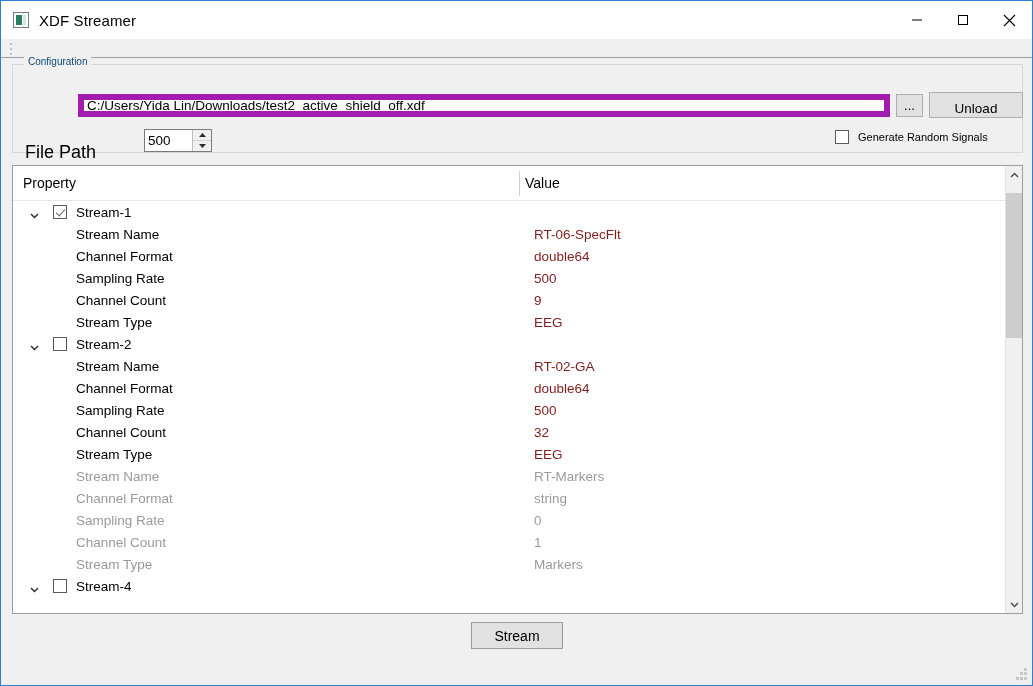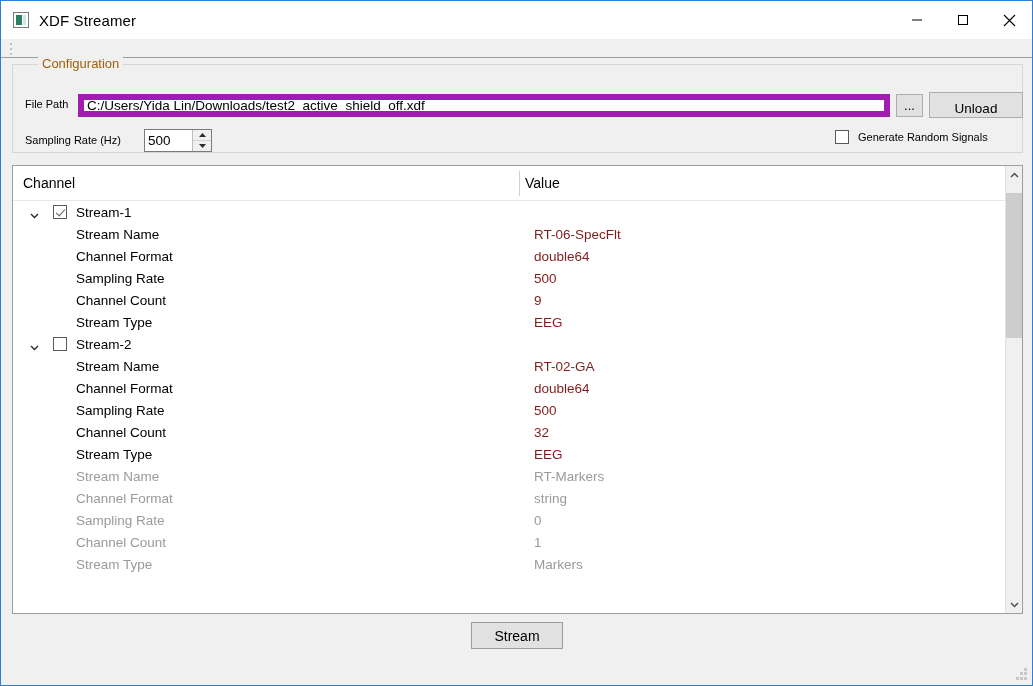--- a/index.html
+++ b/index.html
@@ -99,31 +99,32 @@
   
   #config-group {
     position: absolute;
     left: 11px; top: 63px;
     width: 1011px; height: 89px;
     border: 1px solid #d6d6d6;
     background: #f0f0f0;
   }
   #config-legend {
     position: absolute;
-    left: 25px; top: -9px;
+    left: 11px; top: -9px;
     background: #f0f0f0;
     padding: 0 4px;
-    font-size: 13px;
-    color: #a16207;
+    font-size: 10px;
+    color: #0c4a6e;
   }
 
   .lbl {
-    font-size: 11px;
+    font-size: 18px;
     color: #000000;
     white-space: nowrap;
+    margin-top: 44px;
   }
 
   #filepath-label { position: absolute; left: 12px; top: 33px; }
 
   #filepath-input {
     position: absolute;
     left: 65px; top: 29px;
     width: 812px; height: 23px;
     border: 6px solid #a21caf;
     background: #ffffff;
@@ -409,21 +410,21 @@
     </div>
 
     <div id="random-check-row">
       <span class="cbox"></span>
       <span id="random-check-label">Generate Random Signals</span>
     </div>
   </div>
 
   <div id="tree-panel">
     <div id="tree-header">
-      <div class="hdr-cell" id="hdr-property">Channel</div>
+      <div class="hdr-cell" id="hdr-property">Property</div>
       <div id="hdr-divider"></div>
       <div class="hdr-cell" id="hdr-value">Value</div>
     </div>
 
     <div id="tree-body">
         <div class="trow group">
           <span class="chev"><svg width="11" height="11" viewBox="0 0 11 11">
               <path d="M2 4 L5.5 7.5 L9 4" fill="none" stroke="#2b2b2b" stroke-width="1.4"></path>
             </svg></span>
           <span class="cbox checked"></span>
@@ -488,20 +489,27 @@
           <span class="prop-text">Sampling Rate</span>
           <span class="val-text">0</span>
         </div>
         <div class="trow child dim">
           <span class="prop-text">Channel Count</span>
           <span class="val-text">1</span>
         </div>
         <div class="trow child dim">
           <span class="prop-text">Stream Type</span>
           <span class="val-text">Markers</span>
+        </div>
+        <div class="trow group">
+          <span class="chev"><svg width="11" height="11" viewBox="0 0 11 11">
+              <path d="M2 4 L5.5 7.5 L9 4" fill="none" stroke="#2b2b2b" stroke-width="1.4"></path>
+            </svg></span>
+          <span class="cbox"></span>
+          <span class="prop-text">Stream-4</span>
         </div>
       </div>
 
     <div id="vscroll">
       <button class="sb-arrow" id="sb-up">
         <svg width="9" height="6" viewBox="0 0 9 6">
           <path d="M1 5 L4.5 1.5 L8 5" fill="none" stroke="#505050" stroke-width="1.5"></path>
         </svg>
       </button>
       <div id="sb-thumb"></div>

